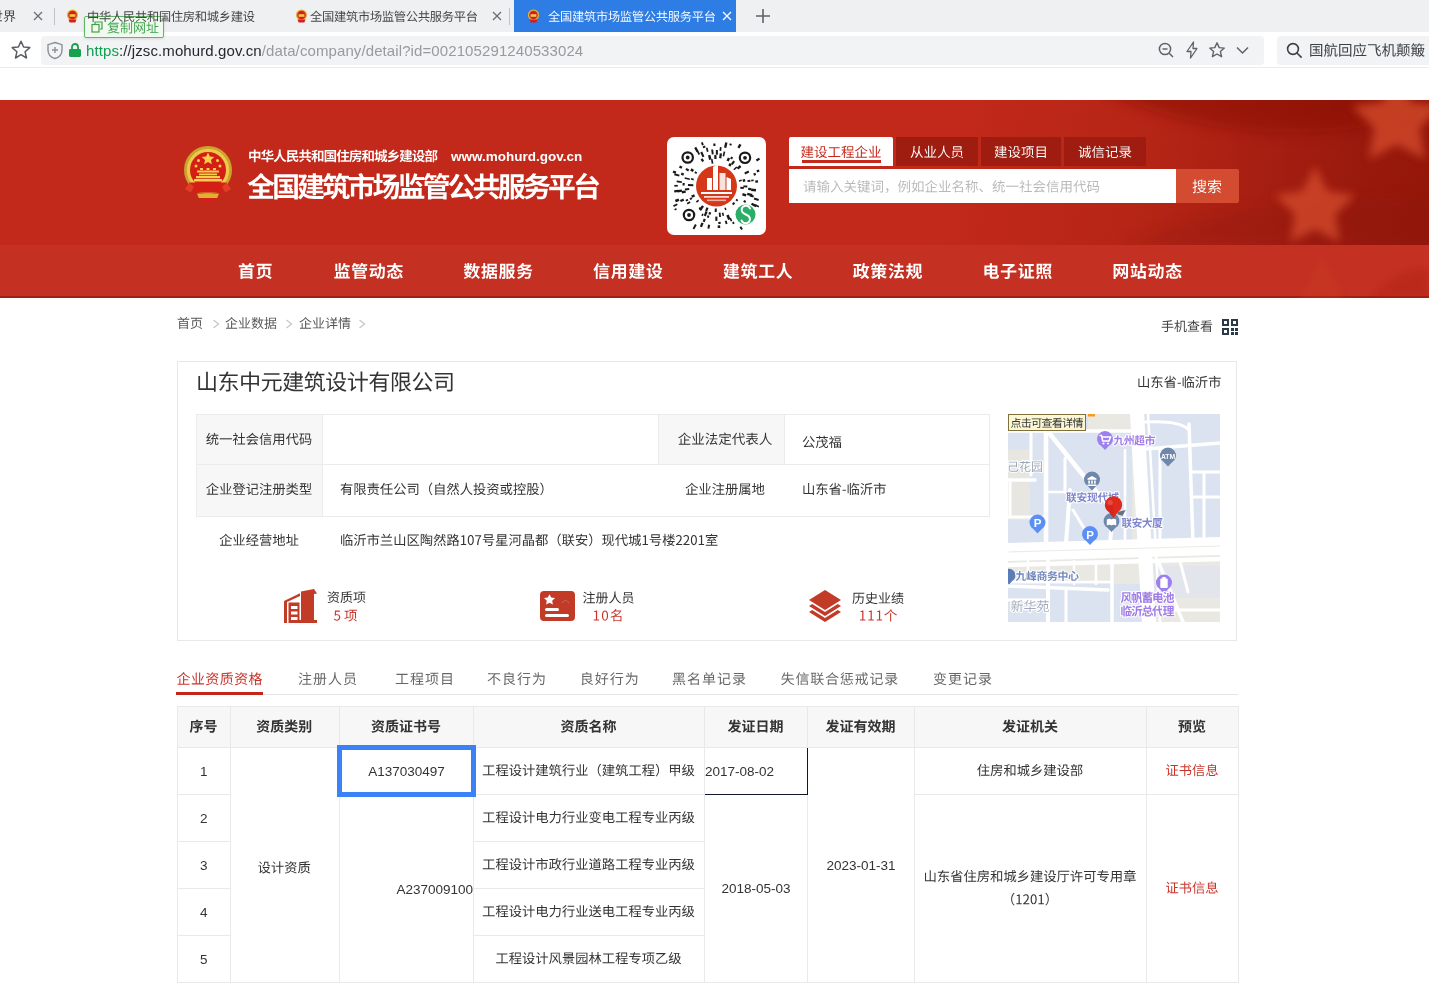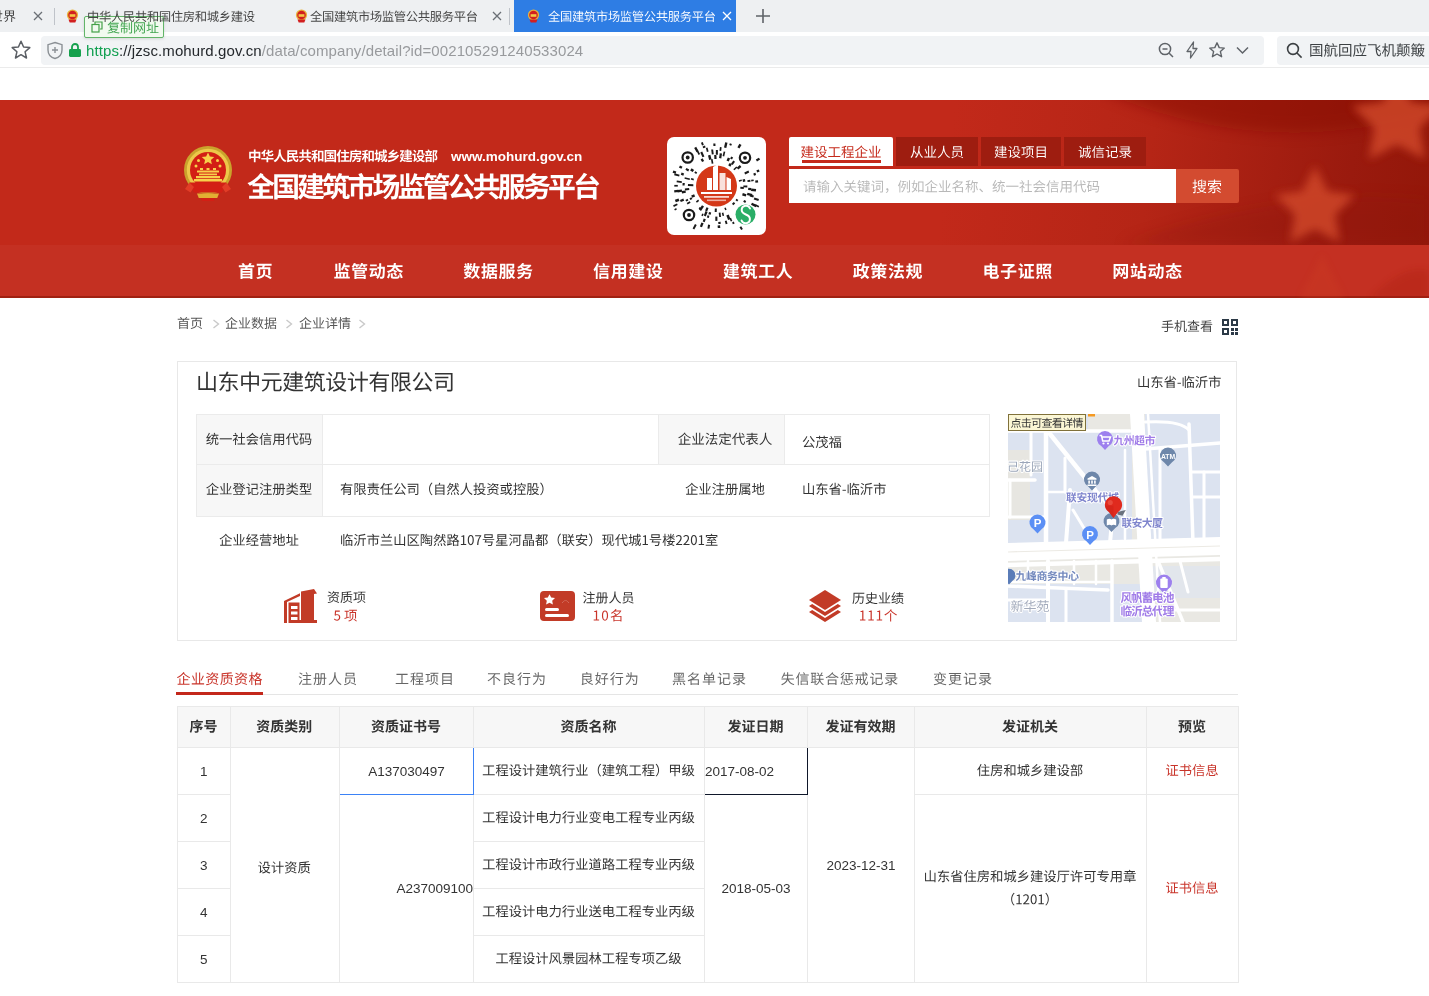--- a/index.html
+++ b/index.html
@@ -436,24 +436,24 @@
           <td style="border:1px solid #e9e9e9;background:#f7f7f7"></td>
           <td style="border:1px solid #e9e9e9;background:#f7f7f7"></td>
           <td style="border:1px solid #e9e9e9;background:#f7f7f7"></td>
           <td style="border:1px solid #e9e9e9;background:#f7f7f7"></td>
           <td style="border:1px solid #e9e9e9;background:#f7f7f7"></td>
           <td style="border:1px solid #e9e9e9;background:#f7f7f7"></td>
         </tr>
 <tr style="height:47px">
           <td style="border:1px solid #e9e9e9;text-align:center">1</td>
           <td rowspan="5" style="border:1px solid #e9e9e9"></td>
-          <td style="border:1px solid #3b82f6;text-align:center">A137030497</td>
+          <td style="border:5px solid #3b82f6;text-align:center">A137030497</td>
           <td style="border:1px solid #e9e9e9"></td>
           <td style="border:1px solid #0f172a;text-align:left">2017-08-02</td>
-          <td rowspan="5" style="border:1px solid #e9e9e9;text-align:center">2023-12-31</td>
+          <td rowspan="5" style="border:1px solid #e9e9e9;text-align:center">2023-01-31</td>
           <td style="border:1px solid #e9e9e9"></td>
           <td style="border:1px solid #e9e9e9"></td>
         </tr>
 <tr style="height:47px">
           <td style="border:1px solid #e9e9e9;text-align:center">2</td>
           <td rowspan="4" style="border:1px solid #e9e9e9;text-align:right">A237009100</td>
           <td style="border:1px solid #e9e9e9"></td>
           <td rowspan="4" style="border:1px solid #e9e9e9;text-align:center">2018-05-03</td>
           <td rowspan="4" style="border:1px solid #e9e9e9"></td>
           <td rowspan="4" style="border:1px solid #e9e9e9"></td>

